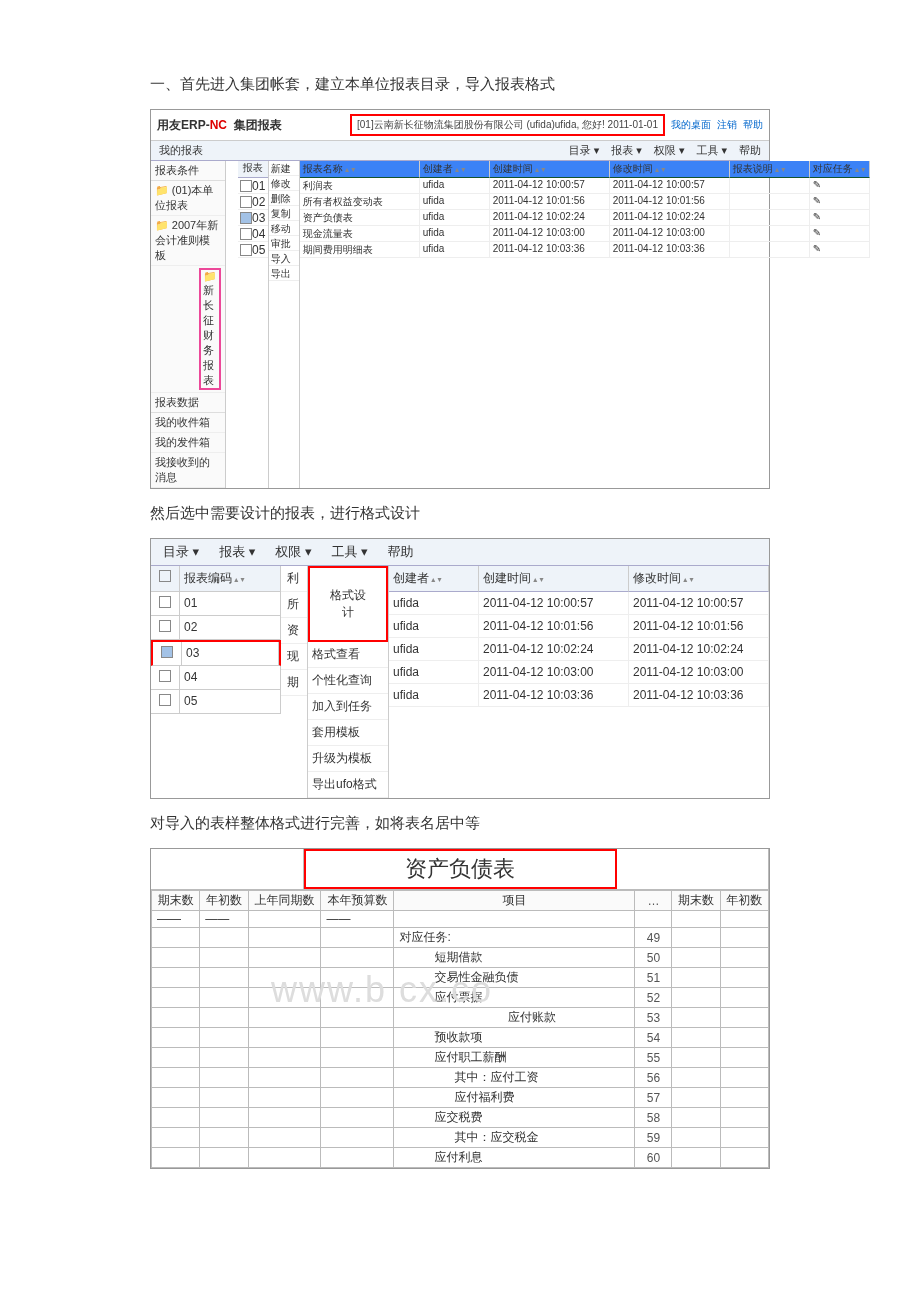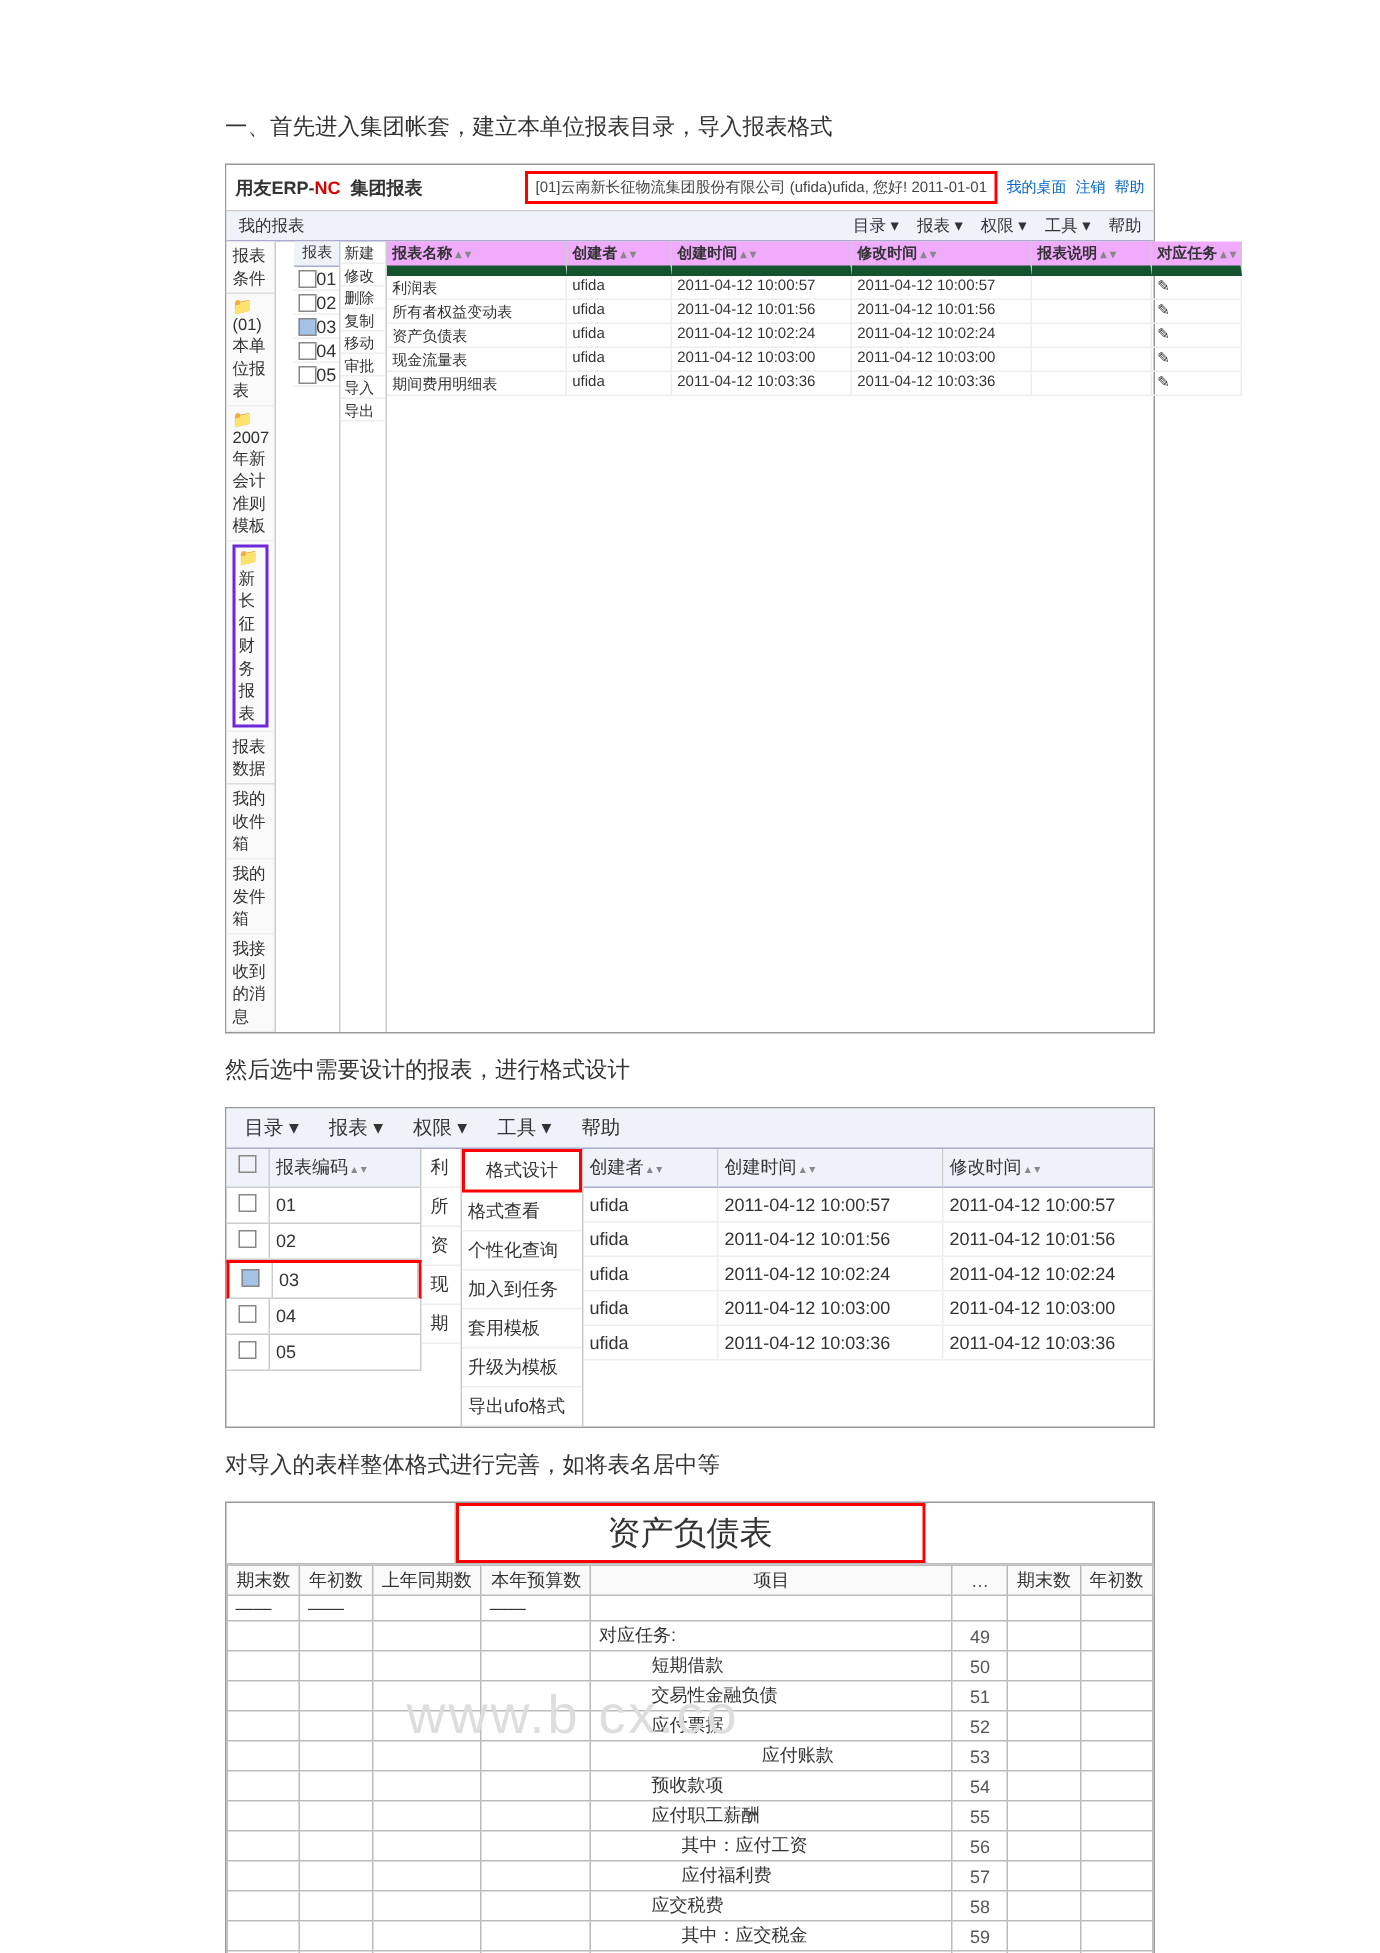--- a/index.html
+++ b/index.html
@@ -54,21 +54,21 @@
     width: 110px;
     background: #fafafa;
     border-right: 1px solid #ccc;
     font-size: 11px;
   }
   .sidebar .hd {
     padding: 2px 4px;
     border-bottom: 1px solid #ddd;
   }
   .sidebar .item { padding: 2px 4px; border-bottom: 1px solid #eee; }
-  .red-box { border: 2px solid #6d28d9; display: inline-block; padding: 0 2px; }
+  .red-box { border: 2px solid #ec4899; display: inline-block; padding: 0 2px; margin-left: 44px; }
 
   .main1 { flex: 1; display: flex; margin-left: 12px; }
   .col-checks {
     width: 30px;
     border-right: 1px solid #ccc;
   }
   .col-checks .hd {
     background: #eef3f9;
     border-bottom: 1px solid #aac;
     height: 16px;
@@ -91,25 +91,24 @@
     border-right: 1px solid #ccc;
   }
   .col-menu div { padding: 1px 2px; border-bottom: 1px solid #eee; height: 12px; }
 
   .tbl1 { flex: 1; font-size: 10px; }
   .tbl1 .thead, .tbl1 .trow {
     display: grid;
     grid-template-columns: 120px 70px 120px 120px 80px 60px;
   }
   .tbl1 .thead div {
-    background: #f0abfc;
-    border-bottom: 7px solid #14532d;
+    background: #3b82f6;
+    border-bottom: 1px solid #14532d;
     border-right: 1px solid #ccc;
     padding: 1px 3px;
-    font-weight: bold;
   }
   .tbl1 .trow div {
     border-bottom: 1px solid #eee;
     border-right: 1px solid #eee;
     padding: 1px 3px;
     height: 13px;
   }
   .arrow-sort::after { content: " ▴ ▾"; color: #888; font-size: 8px; }
 
   
@@ -142,21 +141,21 @@
     border: 2px solid #f00;
   }
   .mid2 {
     width: 80px;
     border-left: 1px solid #ccc;
     border-right: 1px solid #ccc;
     font-size: 12px;
   }
   .mid2 .top {
     border: 2px solid #f00;
-    padding: 4px;
+    padding: 19px;
     text-align: center;
   }
   .mid2 .mitem {
     padding: 4px;
     border-bottom: 1px solid #eee;
   }
   .right2 { flex: 1; }
   .right2 .thead, .right2 .trow {
     display: grid;
     grid-template-columns: 90px 150px 1fr;

